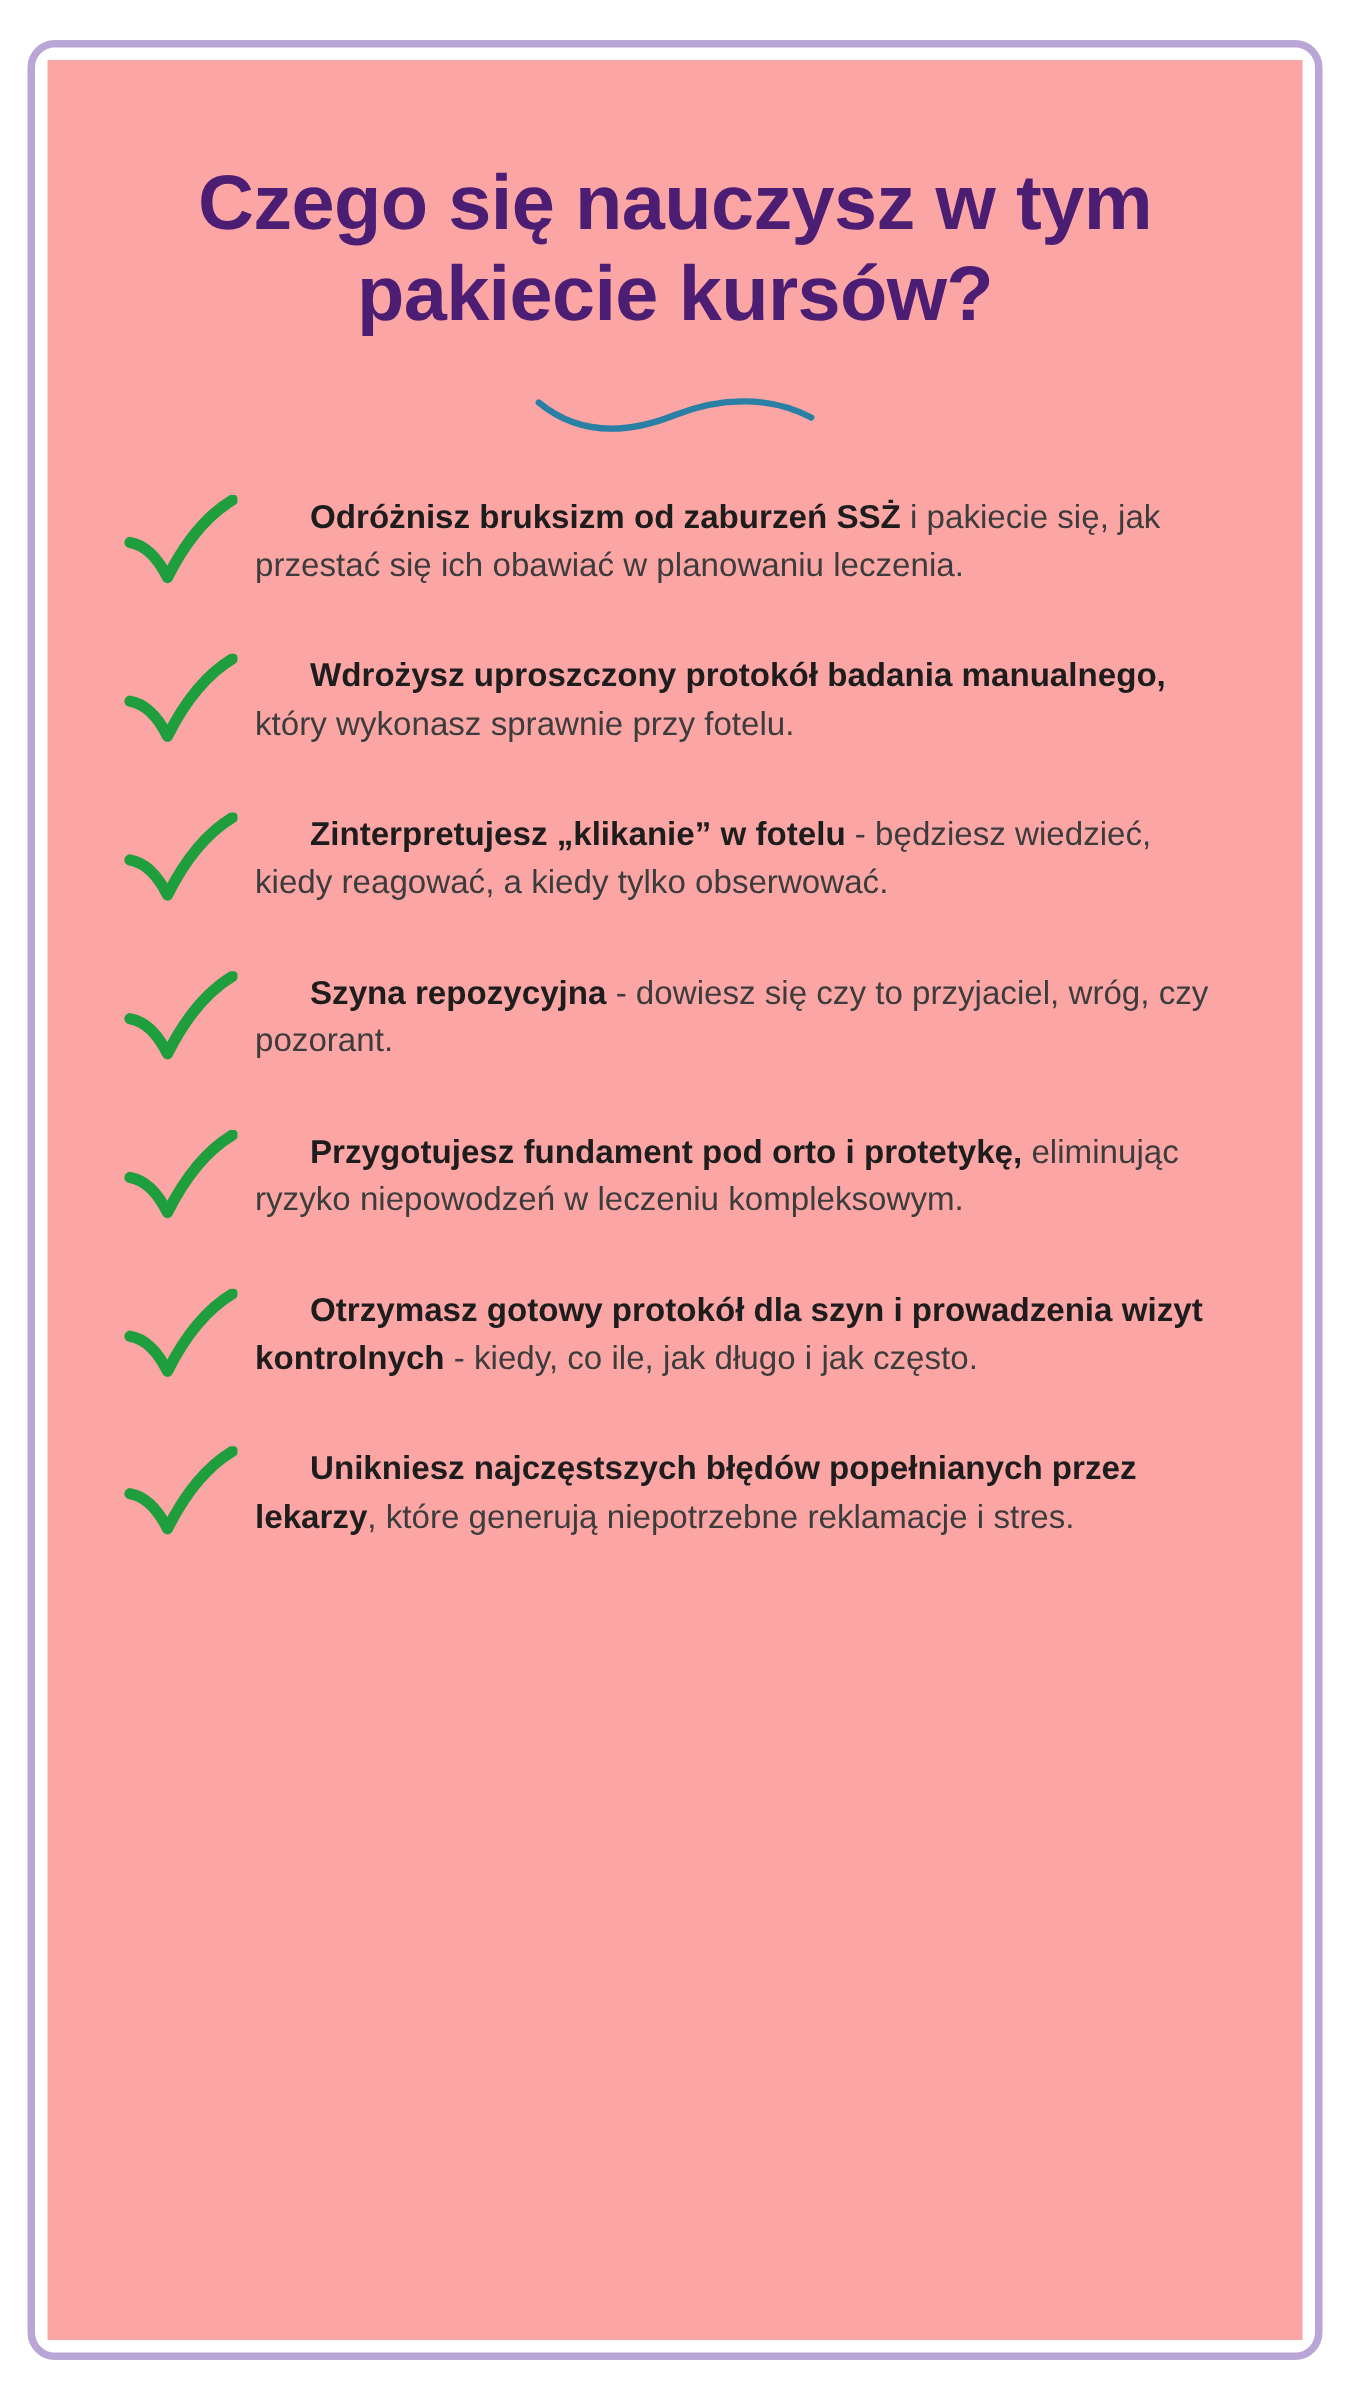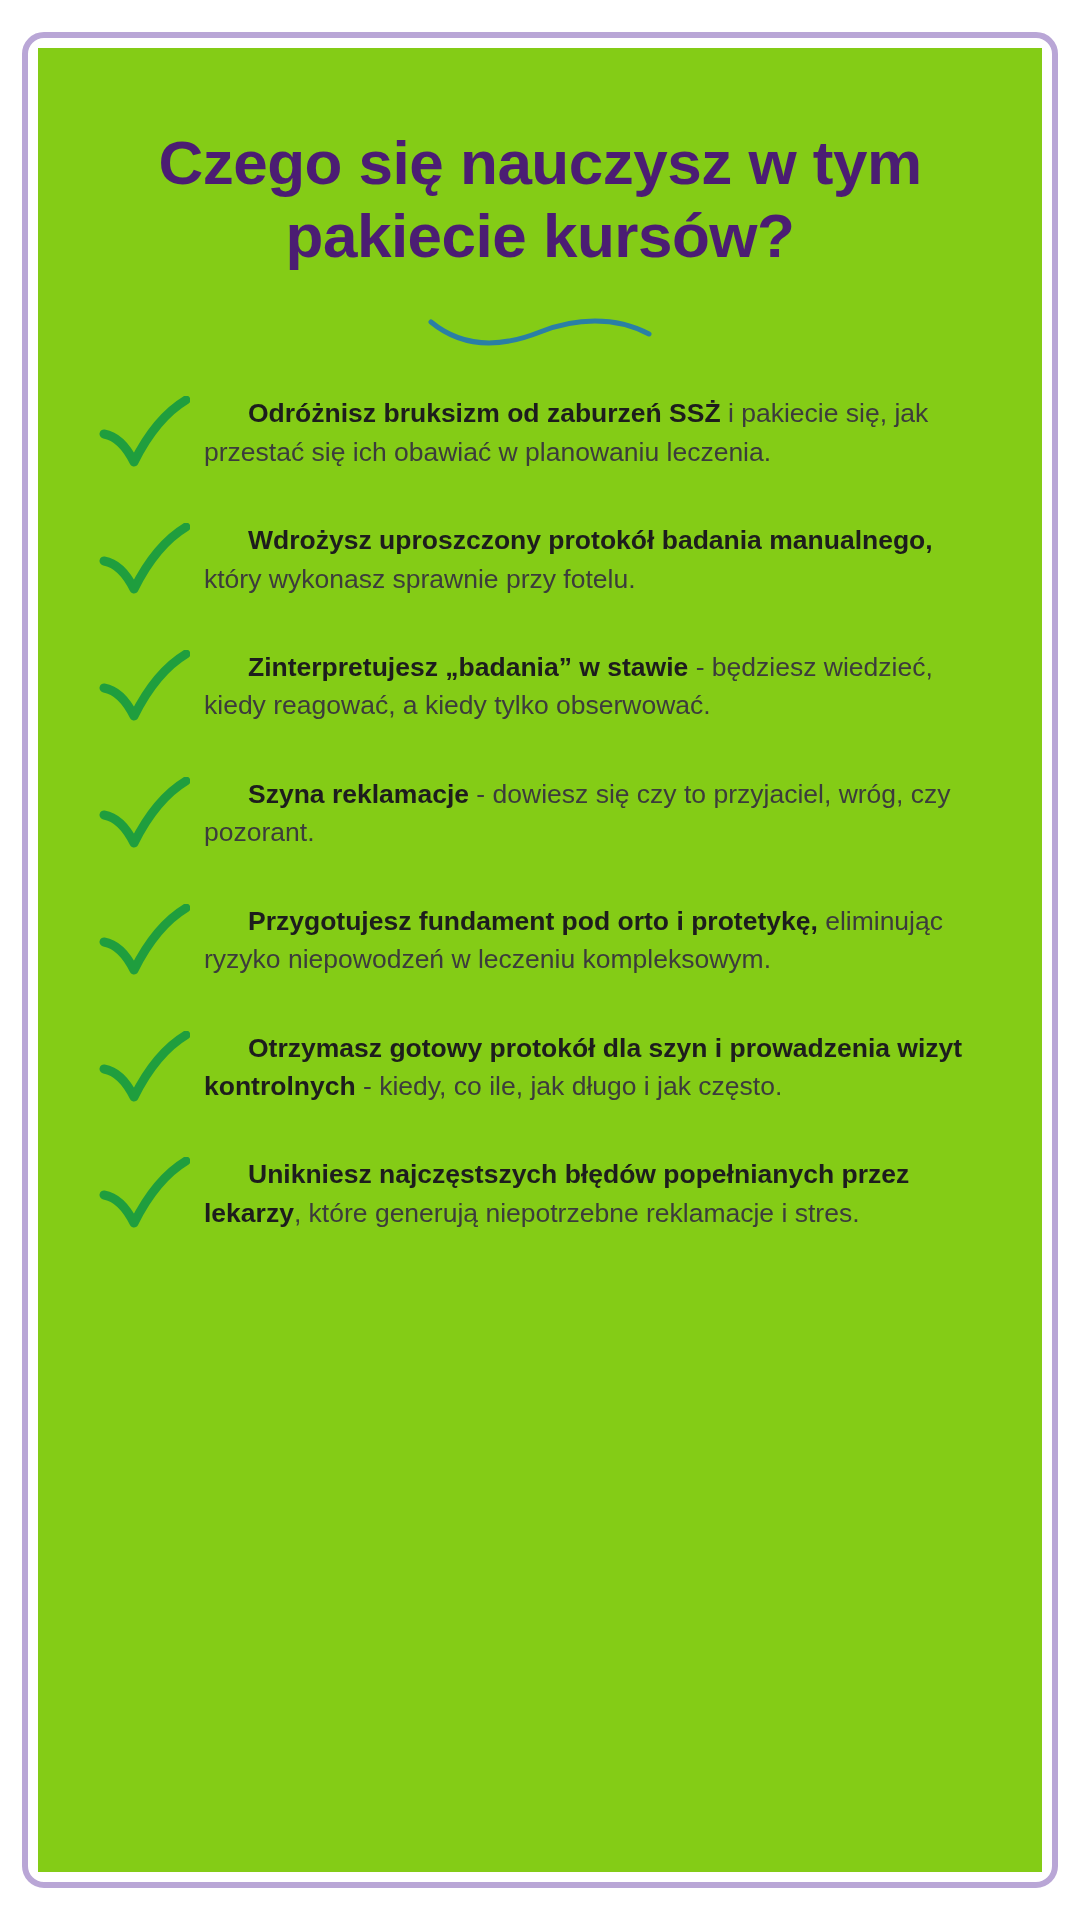--- a/index.html
+++ b/index.html
@@ -33,21 +33,21 @@
     border-radius: 22px;
     box-sizing: border-box;
     background: #ffffff;
   }
   .card {
     position: absolute;
     left: 38px;
     top: 48px;
     width: 1004px;
     height: 1824px;
-    background: #84cc16;
+    background: #fca5a5;
     box-sizing: border-box;
     padding: 60px 60px 40px 60px;
     overflow: hidden;
   }
   .title {
     margin: 0;
     text-align: center;
     color: #4b1d73;
     font-size: 62px;
     line-height: 1.18;
@@ -127,31 +127,31 @@
         <div class="text">
           <b>Wdrożysz uproszczony protokół badania manualnego,</b><span> który wykonasz sprawnie przy fotelu.</span>
         </div>
       </li>
 
       <li class="item">
         <svg class="check" viewBox="0 0 92 74">
           <path d="M6 38 C 18 40, 28 50, 36 66 C 50 38, 68 16, 88 4" fill="none" stroke="#1f9e3e" stroke-width="9" stroke-linecap="round" stroke-linejoin="round"></path>
         </svg>
         <div class="text">
-          <b>Zinterpretujesz „badania” w stawie</b><span> - będziesz wiedzieć, kiedy reagować, a kiedy tylko obserwować.</span>
+          <b>Zinterpretujesz „klikanie” w fotelu</b><span> - będziesz wiedzieć, kiedy reagować, a kiedy tylko obserwować.</span>
         </div>
       </li>
 
 
       <li class="item">
         <svg class="check" viewBox="0 0 92 74">
           <path d="M6 38 C 18 40, 28 50, 36 66 C 50 38, 68 16, 88 4" fill="none" stroke="#1f9e3e" stroke-width="9" stroke-linecap="round" stroke-linejoin="round"></path>
         </svg>
         <div class="text">
-          <b>Szyna reklamacje</b><span> - dowiesz się czy to przyjaciel, wróg, czy pozorant.</span>
+          <b>Szyna repozycyjna</b><span> - dowiesz się czy to przyjaciel, wróg, czy pozorant.</span>
         </div>
       </li>
 
 
       <li class="item">
         <svg class="check" viewBox="0 0 92 74">
           <path d="M6 38 C 18 40, 28 50, 36 66 C 50 38, 68 16, 88 4" fill="none" stroke="#1f9e3e" stroke-width="9" stroke-linecap="round" stroke-linejoin="round"></path>
         </svg>
         <div class="text">
           <b>Przygotujesz fundament pod orto i protetykę,</b><span> eliminując ryzyko niepowodzeń w leczeniu kompleksowym.</span>

